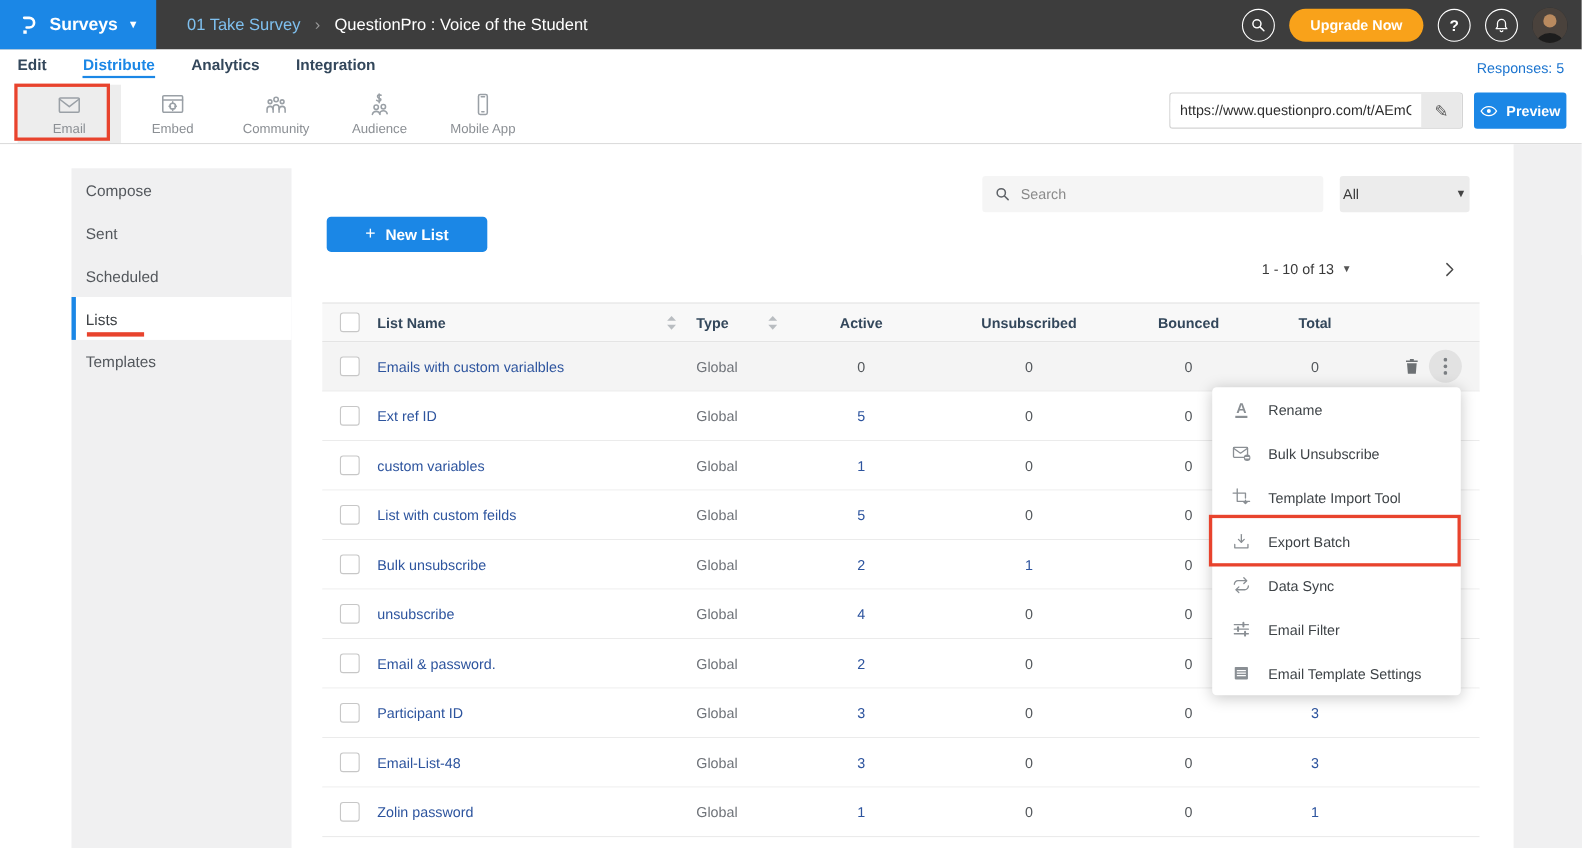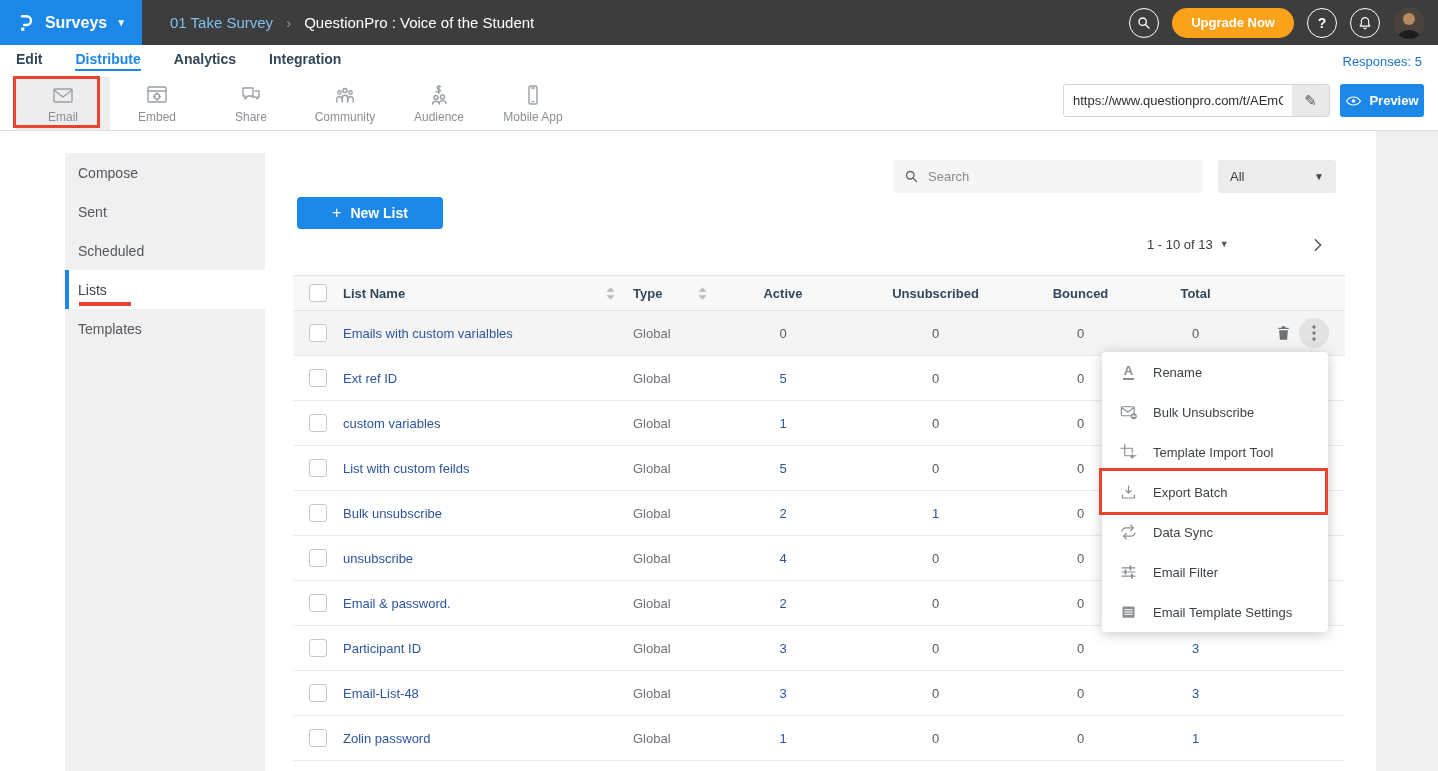--- a/index.html
+++ b/index.html
@@ -42,21 +42,21 @@
   
   .right-strip{position:absolute;left:1376px;top:131px;width:62px;height:640px;background:#f0f0f1}
   .sidebar{position:absolute;left:65px;top:153px;width:200px;height:618px;background:#f0f0f1}
   .side-item{height:39px;display:flex;align-items:center;padding-left:9px;font-size:14px;color:#53575c;cursor:pointer;border-left:4px solid transparent}
   .side-item.active{background:#fff;border-left-color:#1b87e6;color:#3e4246}
 
   
   .search-box{position:absolute;left:893px;top:160px;width:310px;height:33px;background:#f5f5f5;border-radius:3px;display:flex;align-items:center;padding:0 11px;gap:9px}
   .search-input{border:none;background:transparent;outline:none;font-size:13px;color:#555;flex:1;font-family:"Liberation Sans",sans-serif}
   .search-input::placeholder{color:#8a8a8a}
-  .filter-dd{position:absolute;left:1218px;top:160px;width:118px;height:33px;background:#ececec;border-radius:3px;display:flex;align-items:center;justify-content:space-between;padding:0 12px;font-size:13px;color:#3a3a3a;cursor:pointer}
+  .filter-dd{position:absolute;left:1218px;top:160px;width:118px;height:33px;background:#ececec;border-radius:3px;display:flex;align-items:center;justify-content:space-between;padding:0 3px;font-size:13px;color:#3a3a3a;cursor:pointer}
   .filter-dd .caret{color:#444}
   .new-list-btn{position:absolute;left:297px;top:197px;width:146px;height:32px;background:#1b87e6;border:none;border-radius:4px;color:#fff;display:flex;align-items:center;justify-content:center;gap:9px;font-size:14px;font-weight:700;cursor:pointer}
   .nl-plus{font-weight:400;font-size:16px}
   .pagination{position:absolute;left:1147px;top:237px;display:flex;align-items:center;gap:7px;font-size:13px;color:#3a3a3a;cursor:pointer}
   .pagination .caret{color:#555;font-size:9px}
   .pg-next{position:absolute;left:1306px;top:233px;width:24px;height:24px;display:flex;align-items:center;justify-content:center;cursor:pointer}
 
   
   .table{position:absolute;left:293px;top:275px;width:1052px}
   .thead{display:flex;height:36px;align-items:center;background:#f8f8f8;border-top:1px solid #e4e4e4;border-bottom:1px solid #e4e4e4;font-weight:700;font-size:13px;color:#33475b}
@@ -169,29 +169,20 @@
               <path d="M3 8h18"></path>
               <circle cx="12" cy="13.5" r="2.6"></circle>
               <path d="M12 9.6v1.3M12 16.1v1.3M8.7 13.5H10M14 13.5h1.3"></path>
             </svg>
         </span>
         <span class="tool-label">Embed</span>
       </div>
       <div class="tool-item">
         <span style="display:flex">
           <svg class="licon" width="26" height="24" viewBox="0 0 24 24">
-              <path d="M4 5h10v8H9l-3 3v-3H4V5z"></path>
-              <path d="M16 8h4v6h-1.5v2l-2-2H13"></path>
-            </svg>
-        </span>
-        <span class="tool-label">Share</span>
-      </div>
-      <div class="tool-item">
-        <span style="display:flex">
-          <svg class="licon" width="26" height="24" viewBox="0 0 24 24">
               <circle cx="6.5" cy="9.5" r="1.7"></circle>
               <circle cx="12" cy="7.5" r="2"></circle>
               <circle cx="17.5" cy="9.5" r="1.7"></circle>
               <path d="M3.8 19v-2.6a2.7 2.7 0 0 1 5.4 0"></path>
               <path d="M9.3 19v-4a2.7 2.7 0 0 1 5.4 0v4"></path>
               <path d="M14.8 16.4a2.7 2.7 0 0 1 5.4 0V19"></path>
             </svg>
         </span>
         <span class="tool-label">Community</span>
       </div>

